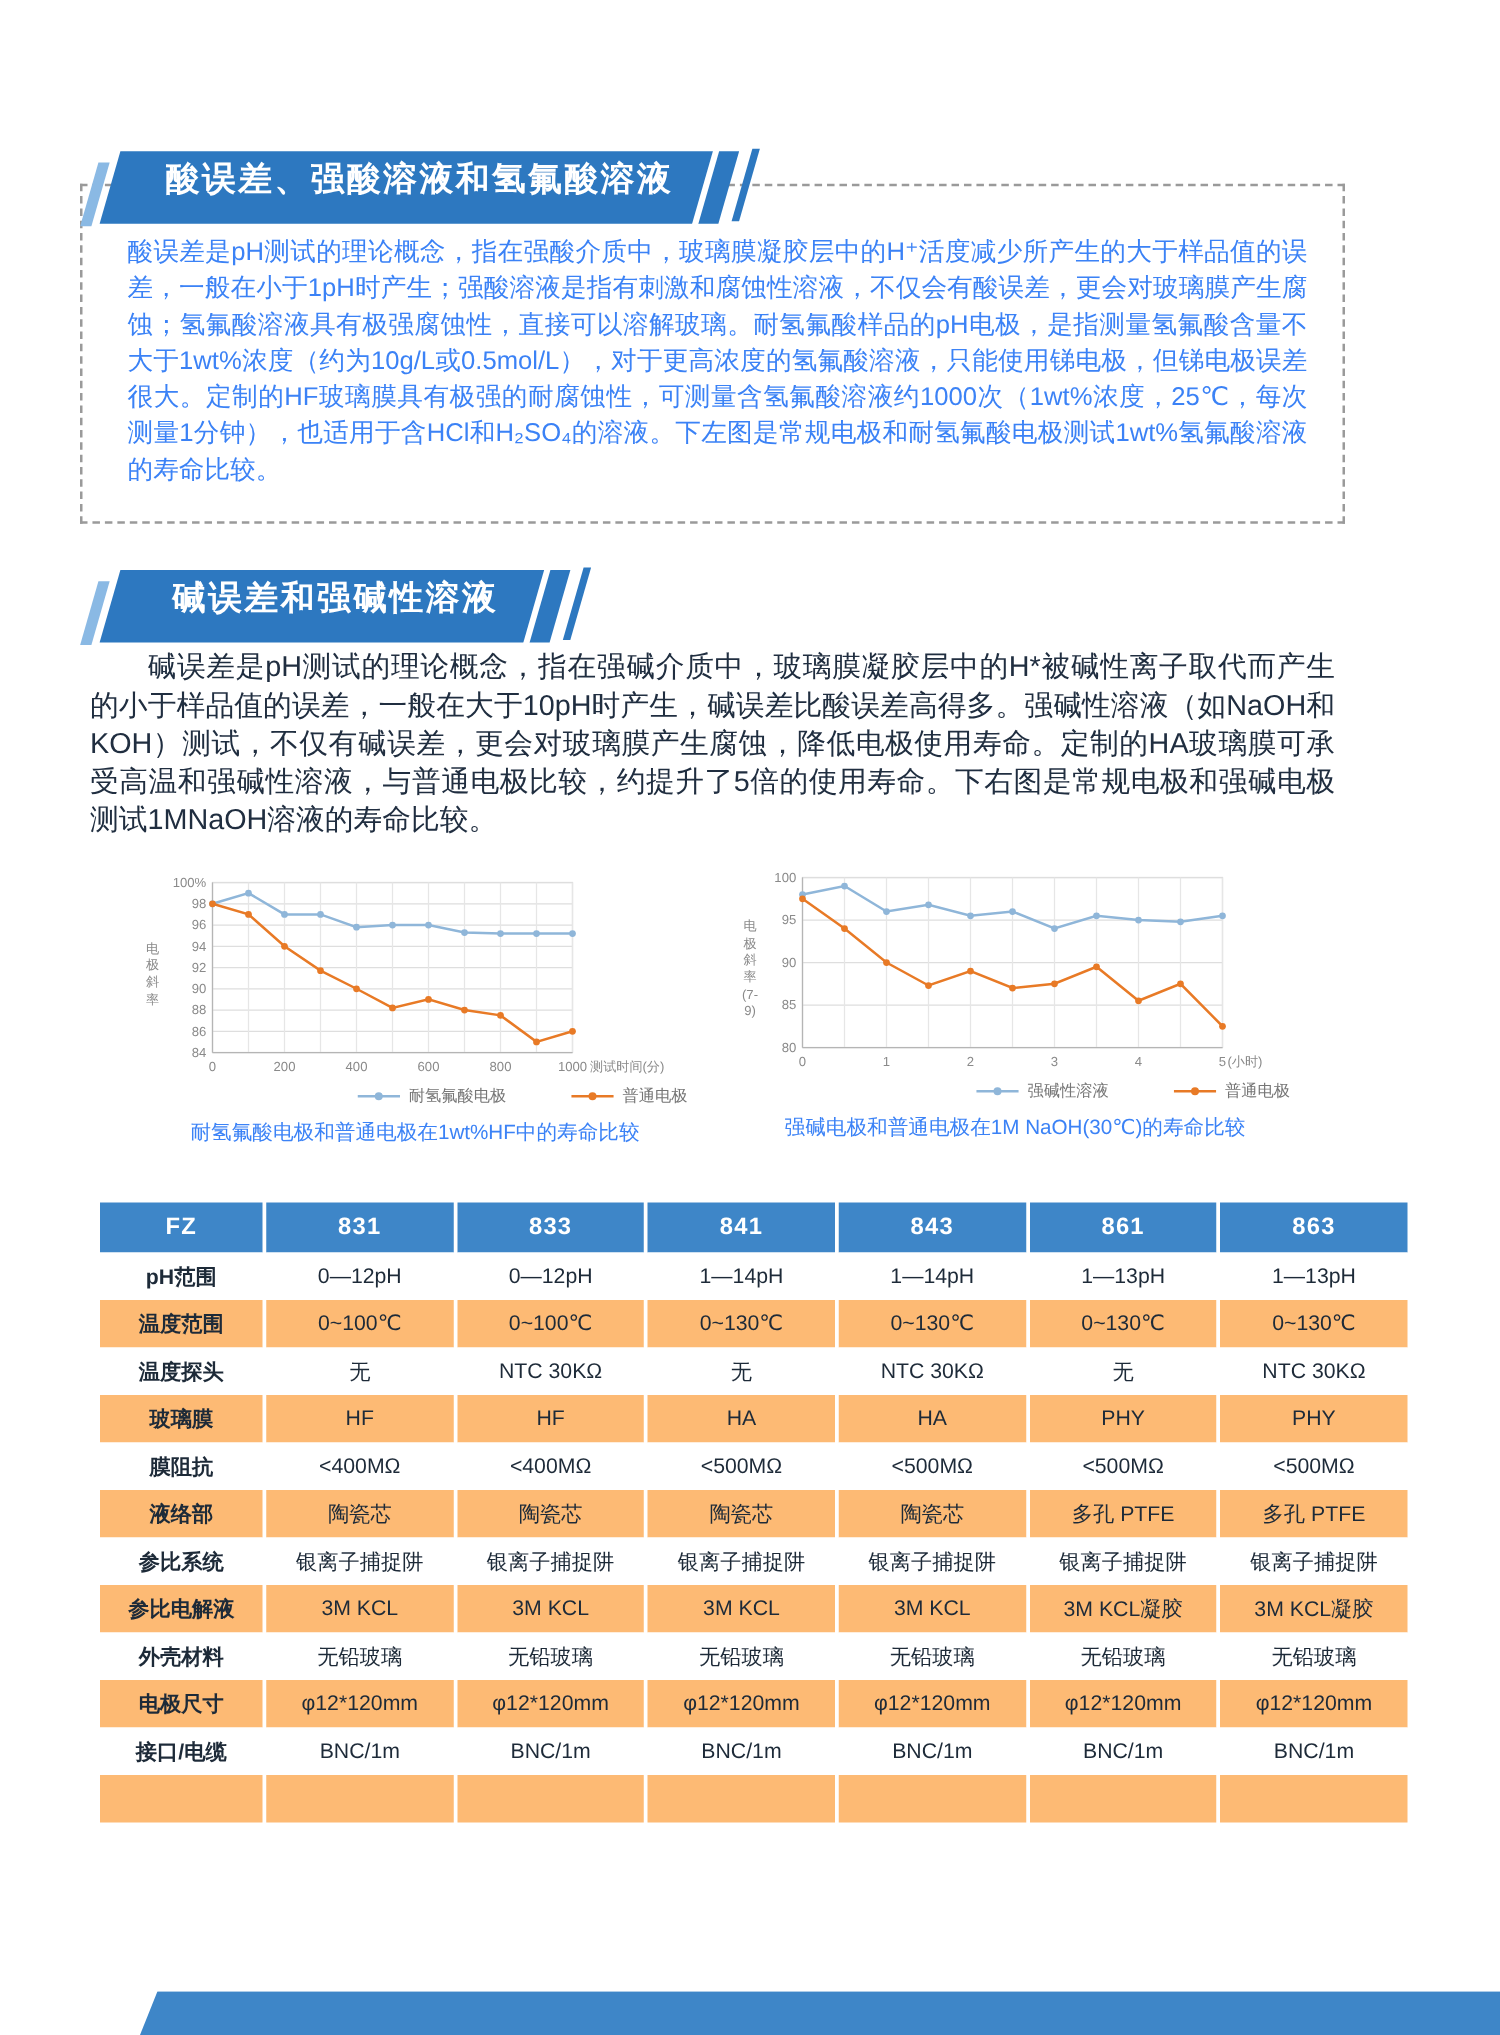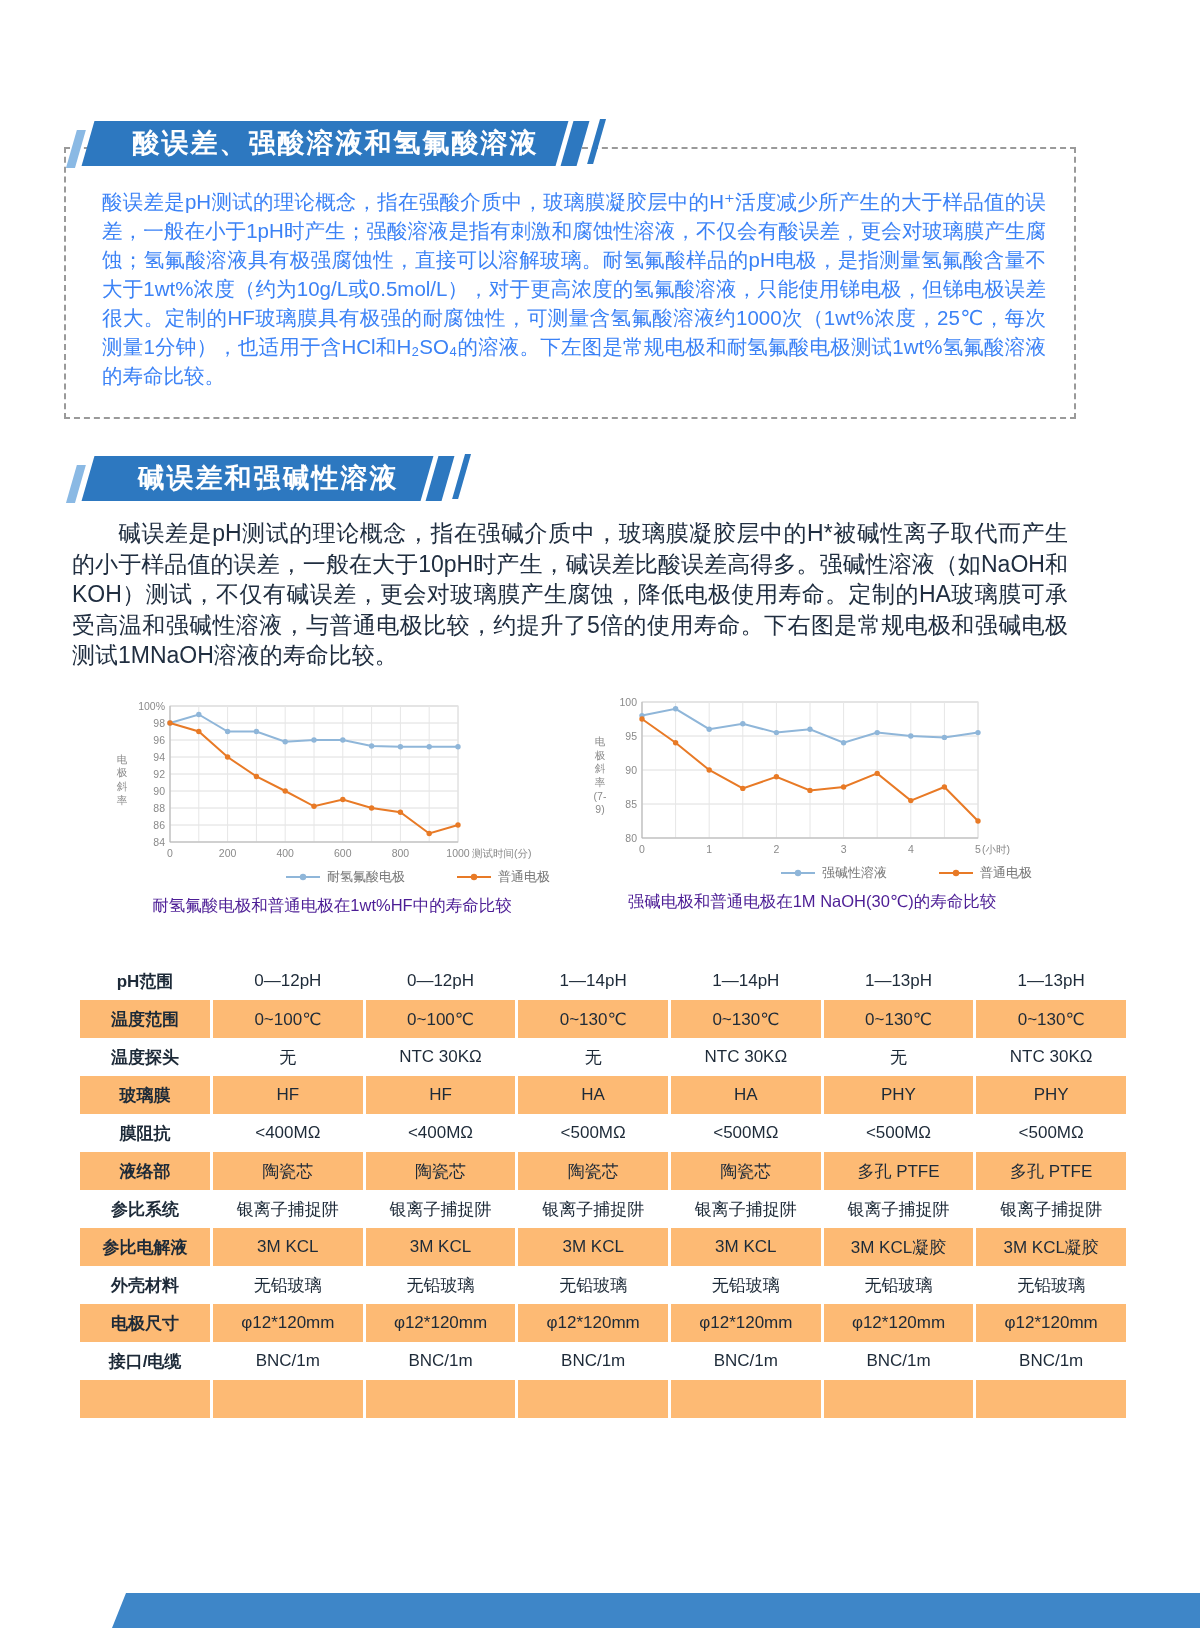--- a/index.html
+++ b/index.html
@@ -1,19 +1,19 @@
 <!DOCTYPE html>
 <html><head>
 <meta charset="utf-8">
 <style>
   *{margin:0;padding:0;box-sizing:border-box}
   html,body{background:#fff}
   body{width:1200px;height:1628px;position:relative;font-family:"Liberation Sans","DejaVu Sans",sans-serif;overflow:hidden}
 
-  .banner{position:absolute;height:45px}
+  .banner{position:absolute;height:58px}
   .banner-bg{position:absolute;inset:0;background:#2d78c0;transform:skewX(-16deg)}
   .banner-bg::before{content:"";position:absolute;left:-15px;top:9px;bottom:-2px;width:9px;background:#8ab9e4}
   .banner-bg::after{content:"";position:absolute;right:-16px;top:-2px;bottom:2px;width:6px;background:#2d78c0}
   .banner-slash{position:absolute;right:16px;top:-2px;bottom:-2px;width:5px;background:#fff;transform:skewX(-16deg)}
   .banner-label{position:relative;z-index:2;color:#fff;font-size:27px;font-weight:bold;text-align:center;line-height:45px;letter-spacing:2px}
   .banner1{left:88px;top:121px;width:495px}
   .banner2{left:88px;top:456px;width:360px}
 
   .dashed-box{position:absolute;left:64px;top:147px;width:1012px;height:272px;border:2px dashed #9a9a9a}
 
@@ -21,21 +21,21 @@
   .para1{left:102px;top:187px;width:944px;font-size:20.5px;line-height:29px;color:#3b82f6}
   .para2{left:72px;top:518px;width:996px;font-size:23px;line-height:30.5px;color:#202e40;text-indent:2em;font-weight:500}
 
   .chart{position:absolute}
   .chart-left{left:114px;top:696px;width:436px}
   .chart-right{left:592px;top:692px;width:440px}
   .chart-plot{display:flex;align-items:center}
   .ylab{font-size:10.5px;color:#8a8a8a;white-space:pre-line;text-align:center;line-height:1.3;width:16px;flex:0 0 16px}
   .legend{display:flex;justify-content:flex-end;gap:52px;margin-top:4px}
   .lg-item{display:flex;align-items:center;gap:7px;font-size:13px;color:#767676}
-  .caption{margin-top:9px;text-align:center;font-size:16.5px;color:#4c1d95}
+  .caption{margin-top:9px;text-align:center;font-size:16.5px;color:#3b82f6}
 
   .spec-table{position:absolute;left:80px;top:962px;width:1046px}
   .thead,.trow{display:grid;grid-template-columns:130px repeat(6,1fr);column-gap:3px}
   .hcell{background:#3e86c8;color:#fff;font-weight:bold;font-size:19px;height:40px;display:flex;align-items:center;justify-content:center;letter-spacing:1px}
   .tcell{height:38px;display:flex;align-items:center;justify-content:center;font-size:17px;color:#1d2a38;background:#fff;text-align:center}
   .trow.alt .tcell{background:#fdba74}
   .tlabel{font-weight:700}
 
   .footer-bar{position:absolute;left:112px;top:1593px;width:1088px;height:35px;background:#3e86c8;clip-path:polygon(14px 0,100% 0,100% 100%,0 100%)}
 </style>
@@ -227,20 +227,29 @@
             <line x1="0" y1="5" x2="34" y2="5" stroke="#e87a26" stroke-width="2"></line>
             <circle cx="17" cy="5" r="3.2" fill="#e87a26"></circle>
           </svg>
           <span>普通电极</span>
         </span>
       </div>
     <div class="caption">强碱电极和普通电极在1M NaOH(30℃)的寿命比较</div>
   </div>
 
   <div class="spec-table">
+    <div class="thead">
+        <div class="hcell">FZ</div>
+        <div class="hcell">831</div>
+        <div class="hcell">833</div>
+        <div class="hcell">841</div>
+        <div class="hcell">843</div>
+        <div class="hcell">861</div>
+        <div class="hcell">863</div>
+      </div>
     <div>
         <div class="trow">
           <div class="tcell tlabel">pH范围</div>
           <div class="tcell">0—12pH</div>
           <div class="tcell">0—12pH</div>
           <div class="tcell">1—14pH</div>
           <div class="tcell">1—14pH</div>
           <div class="tcell">1—13pH</div>
           <div class="tcell">1—13pH</div>
         </div>

